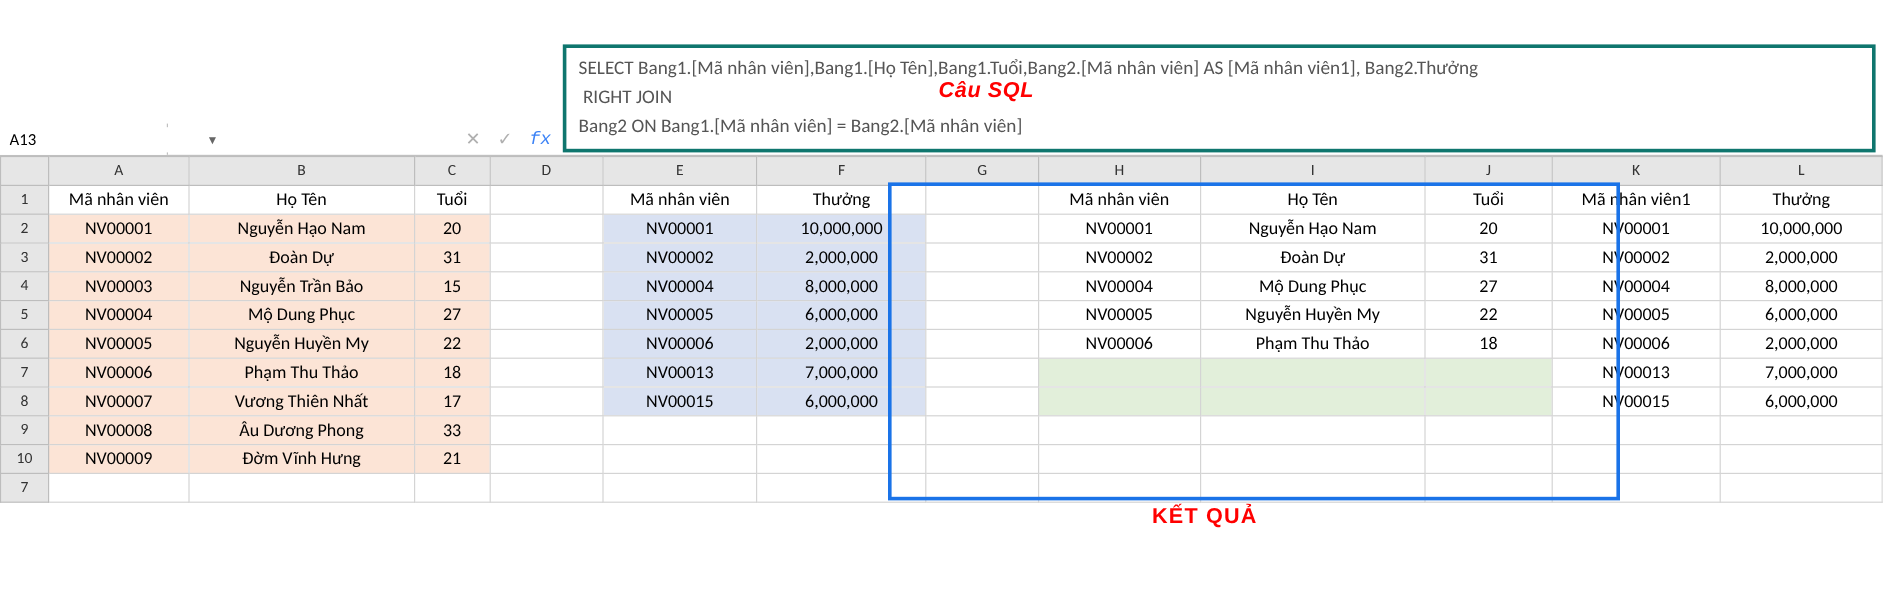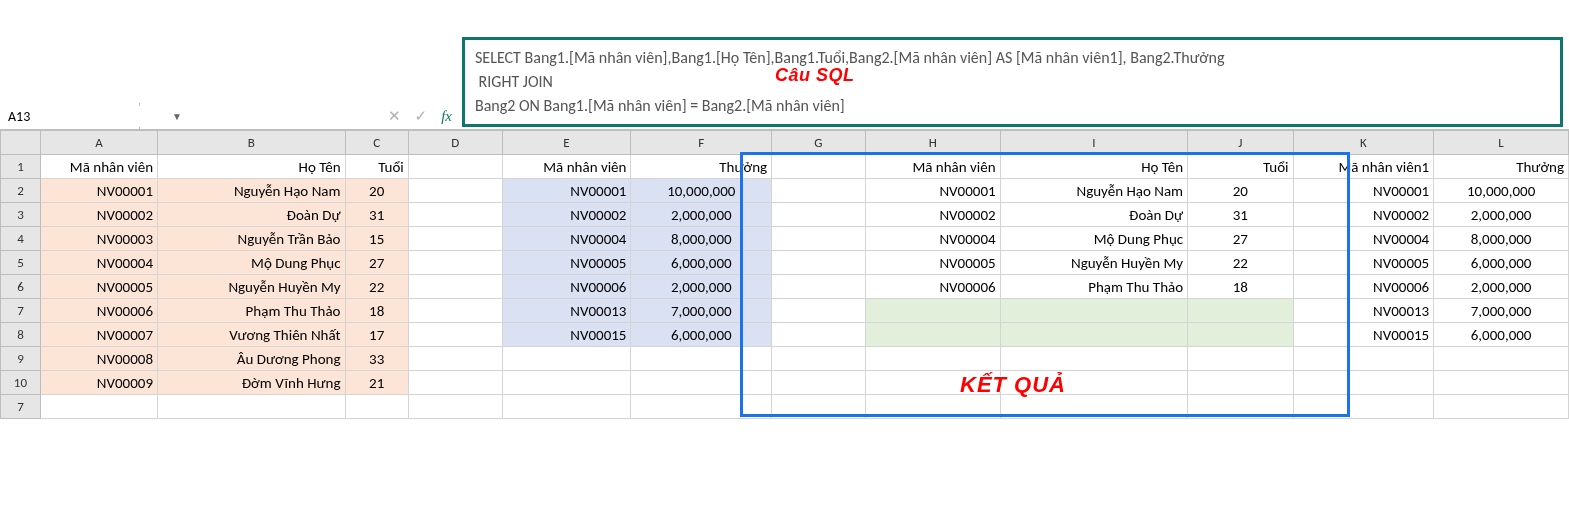--- a/index.html
+++ b/index.html
@@ -49,21 +49,21 @@
   }
   .fx-controls {
     display: flex;
     align-items: center;
     height: 26px;
     padding: 0 8px;
     gap: 14px;
     color: #b0b0b0;
   }
   .fx-icon { font-size: 15px; cursor: pointer; color:#b0b0b0;}
-  .fx-fx { font-style: italic; color:#0f766e; font-family: Liberation Serif, serif; }
+  .fx-fx { font-style: italic; color:#3b82f6; font-family: Liberation Mono, monospace; }
   .formula-box-wrap {
     flex: 1;
     position: relative;
     border: 3px solid #0f766e;
     margin: 2px 6px 2px 2px;
     padding: 6px 10px;
     color: #555;
     font-family: Calibri, Arial, sans-serif;
     font-size: 16px;
     line-height: 1.5;
@@ -126,36 +126,36 @@
   .colD{width:80px;} .colE{width:110px;} .colF{width:120px;}
   .colG{width:80px;} .colH{width:115px;} .colI{width:160px;}
   .colJ{width:90px;} .colK{width:120px;} .colL{width:115px;}
 
   
   .peach { background:#fce4d6 !important; }
   .blueish { background:#d9e1f2 !important; }
   .greenish { background:#e2efda !important; }
 
   .num { text-align:center; }
-  .txt { text-align:right; }
+  .txt { text-align:center; }
   .blue-outline {
     position:absolute;
     border: 3px solid #1a73e8;
     pointer-events:none;
   }
   .ketqua-label {
     position:absolute;
     font-family: Arial Black, Arial, sans-serif;
     font-weight: 900;
-    font-style: italic;
-    font-size: 22px;
+    font-size: 18px;
     color: #ff0000;
     text-shadow: 0 0 2px #fff, 1px 0 0 #fff, -1px 0 0 #fff, 0 1px 0 #fff, 0 -1px 0 #fff;
     letter-spacing: 1px;
     pointer-events:none;
+    margin-top:48px;
   }
 </style>
 </head>
 <body>
 
 <div class="topbar">
   <div class="left-top-col">
     <div class="namebox-wrap">
       <input class="namebox" value="A13" style="">
       <span class="namebox-arrow">▼</span>

